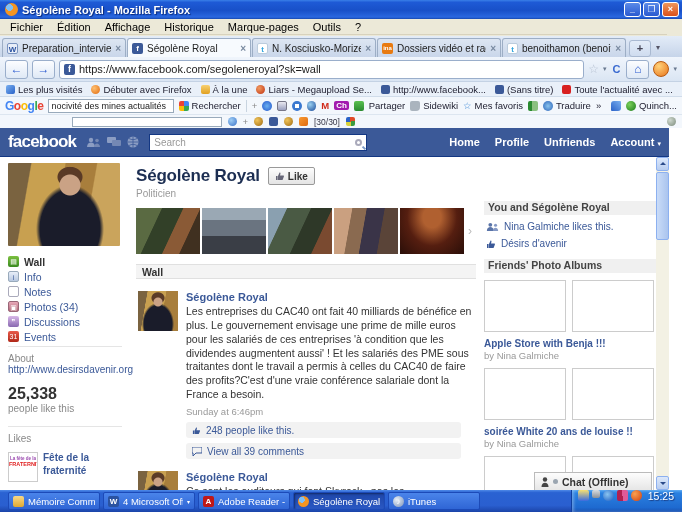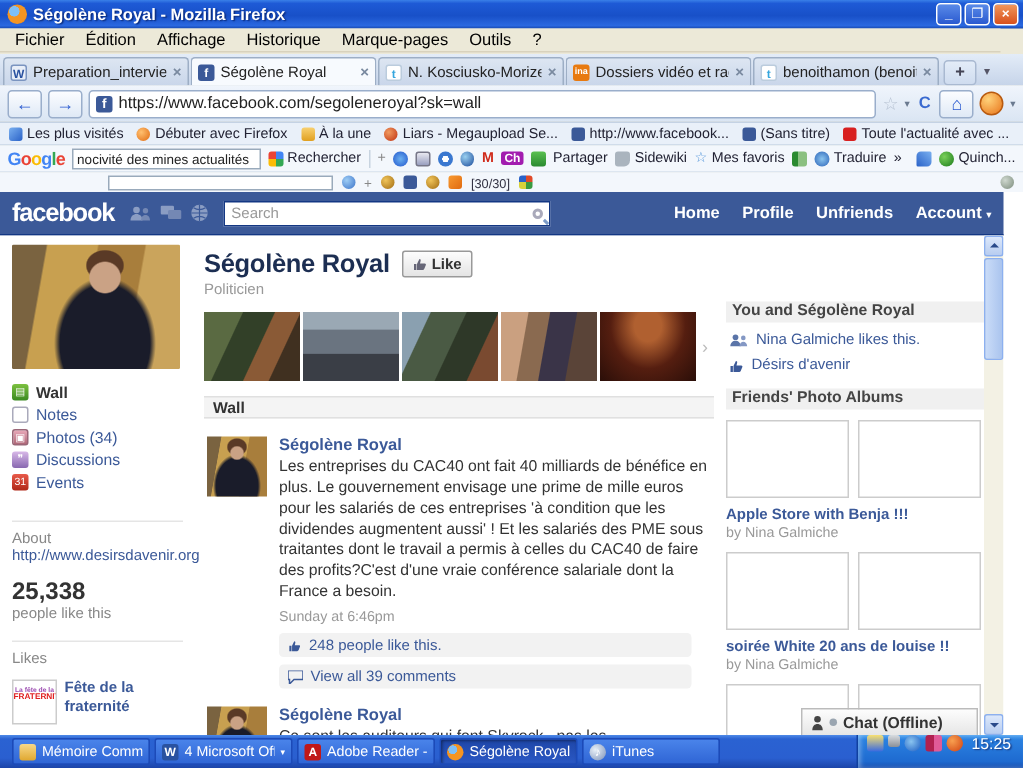--- a/index.html
+++ b/index.html
@@ -109,21 +109,21 @@
     background:
       radial-gradient(circle 11px at 62px 22px,#caa285 0 10px,transparent 11px),
       radial-gradient(ellipse 16px 13px at 62px 14px,#5a3a26 0 12px,transparent 13px),
       radial-gradient(ellipse 26px 34px at 62px 66px,#1a1c2a 0 30px,transparent 34px),
       linear-gradient(100deg,#7a6340 0 18%,#c8a050 19% 45%,#a87e3c 46% 70%,#caa45c 71%);
   }
   .fbnavlist { margin-top:8px; }
   .fbnavlist .it { display:flex; align-items:center; gap:5px; height:15px; color:#3b5998; font-size:10.5px; }
   .fbnavlist .it.sel { font-weight:bold; color:#333; }
   .ni { width:11px; height:11px; border-radius:2px; font-size:7px; color:#fff; text-align:center; line-height:11px; flex:0 0 11px; }
-  .sideheading { color:#888; font-size:10px; margin-top:18px; }
+  .sideheading { color:#888; font-size:10px; margin-top:2px; }
   .sidelink { color:#3b5998; font-size:10px; }
   .bigcount { font-size:16px; font-weight:bold; color:#333; margin-top:10px; }
   .sidegray { color:#888; font-size:10px; }
   .likeitem { display:flex; gap:5px; margin-top:8px; align-items:flex-start; }
   .likelogo { width:30px; height:30px; border:1px solid #ccc; flex:0 0 30px; font-size:4.5px; line-height:1.2;
     text-align:center; overflow:hidden; padding-top:3px; background:#fff; }
   .likelogo .l1 { color:#9b4bb0; font-weight:bold; }
   .likelogo .l2 { color:#e02020; font-weight:bold; font-size:5.5px; }
   .likeitem .cap { color:#3b5998; font-weight:bold; font-size:10px; line-height:1.25; }
 
@@ -408,20 +408,24 @@
     <div class="fbbody">
 
       <div class="colL">
         <div class="pphoto"></div>
         <div class="fbnavlist">
           <div class="it sel">
               <span class="ni" style="background:linear-gradient(#7cc040,#3a8a20)">▤</span>
               <span>Wall</span>
             </div>
           <div class="it">
+              <span class="ni" style="background:linear-gradient(#e8eef8,#b8c8e0);color:#3b5998;border:1px solid #9ab">i</span>
+              <span>Info</span>
+            </div>
+          <div class="it">
               <span class="ni" style="background:#fff;border:1px solid #aab"></span>
               <span>Notes</span>
             </div>
           <div class="it">
               <span class="ni" style="background:linear-gradient(#e8a8b8,#b06878);border:1px solid #967">▣</span>
               <span>Photos (34)</span>
             </div>
           <div class="it">
               <span class="ni" style="background:linear-gradient(#d8b8e8,#8868b0)">❞</span>
               <span>Discussions</span>

